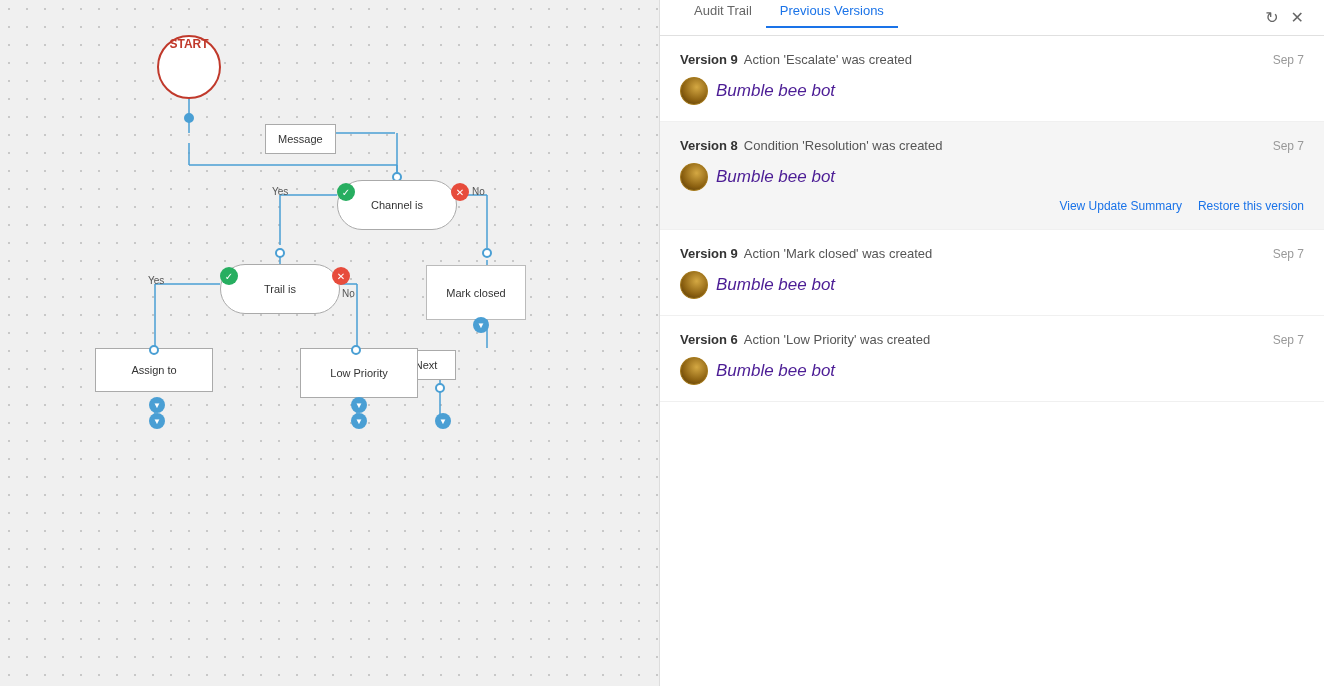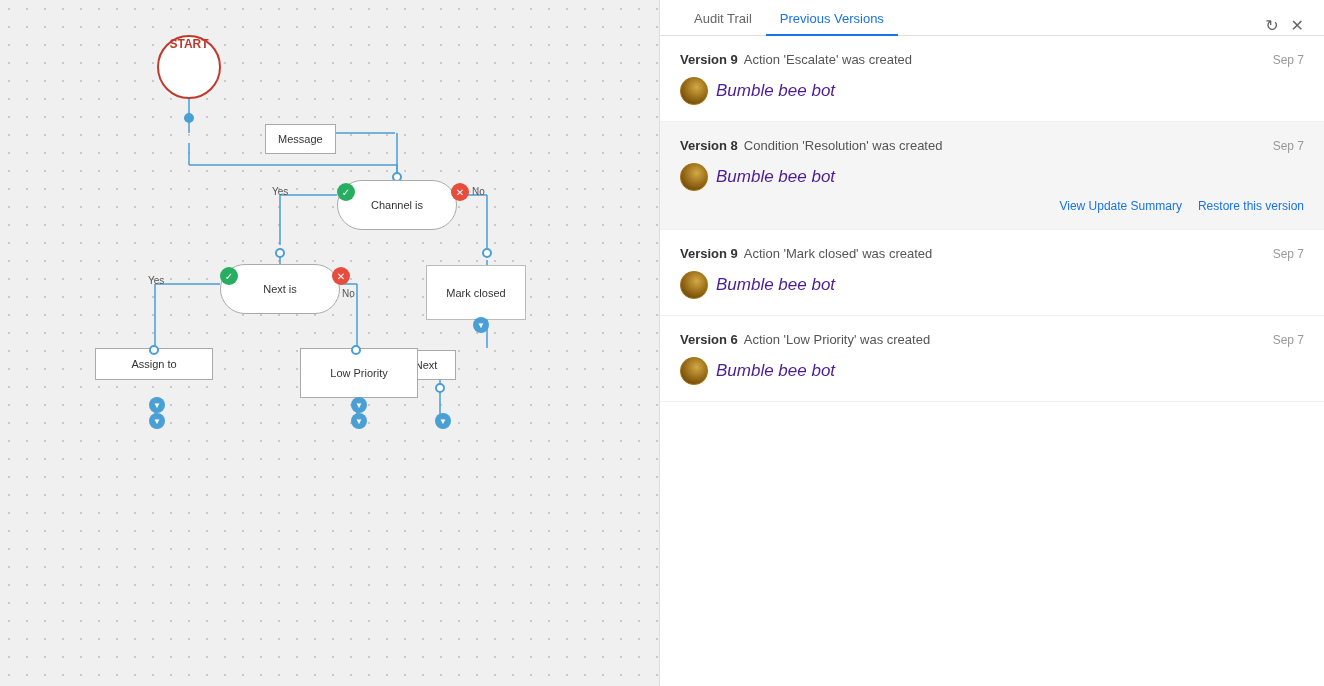--- a/index.html
+++ b/index.html
@@ -24,21 +24,21 @@
       display: flex;
       flex-direction: column;
       background: #fff;
     }
 
     
     .tabs {
       display: flex;
       align-items: flex-end;
       border-bottom: 1px solid #e0e0e0;
-      padding: 0 20px;
+      padding: 8px 20px;
       height: 36px;
       position: relative;
     }
     .tab {
       padding: 8px 14px;
       font-size: 13px;
       cursor: pointer;
       color: #666;
       border-bottom: 2px solid transparent;
       margin-bottom: -1px;
@@ -327,21 +327,21 @@
 
   <div class="label-tag" style="left:272px; top:186px;">Yes</div>
 
   <div class="label-tag" style="left:472px; top:186px;">No</div>
 
   <div class="connector-dot connector-dot-green" style="left:275px; top:248px;"></div>
 
   <div class="connector-dot connector-dot-green" style="left:482px; top:248px;"></div>
 
   <div class="node node-diamond" style="left:220px; top:264px;">
-    <span>Next is</span>
+    <span>Trail is</span>
   </div>
 
   <div class="check-icon" style="left:220px; top:267px;">✓</div>
 
   <div class="cross-icon" style="left:332px; top:267px;">✕</div>
 
   <div class="label-tag" style="left:148px; top:275px;">Yes</div>
 
   <div class="label-tag" style="left:342px; top:288px;">No</div>
 
@@ -350,21 +350,21 @@
   </div>
 
   <div class="chevron-down" style="left:473px; top:317px;">▼</div>
 
   <div class="node node-rect" style="left:396px; top:350px; width:60px; height:30px; display:flex; align-items:center; justify-content:center;">
     <span>Next</span>
   </div>
 
   <div class="connector-dot connector-dot-green" style="left:435px; top:383px;"></div>
 
-  <div class="node node-rect" style="left:95px; top:348px; width:118px; height:32px; display:flex; align-items:center; justify-content:center;">
+  <div class="node node-rect" style="left:95px; top:348px; width:118px; height:44px; display:flex; align-items:center; justify-content:center;">
     <span>Assign to</span>
   </div>
 
   <div class="connector-dot connector-dot-green" style="left:149px; top:345px;"></div>
 
   <div class="chevron-down" style="left:149px; top:397px;">▼</div>
 
   <div class="node node-rect" style="left:300px; top:348px; width:118px; height:50px; display:flex; align-items:center; justify-content:center;">
     <span>Low Priority</span>
   </div>

